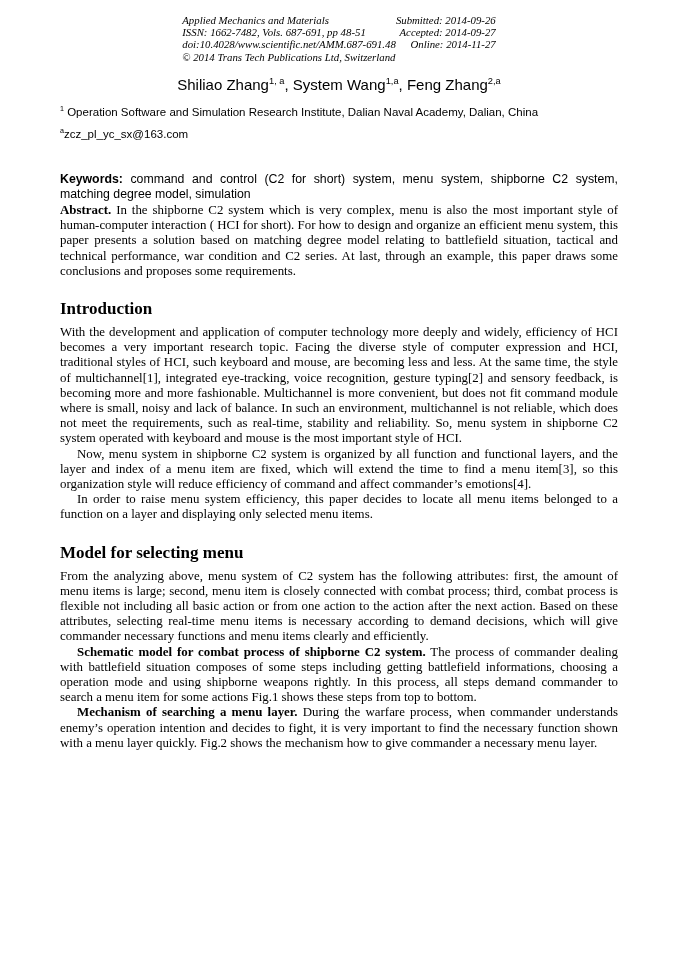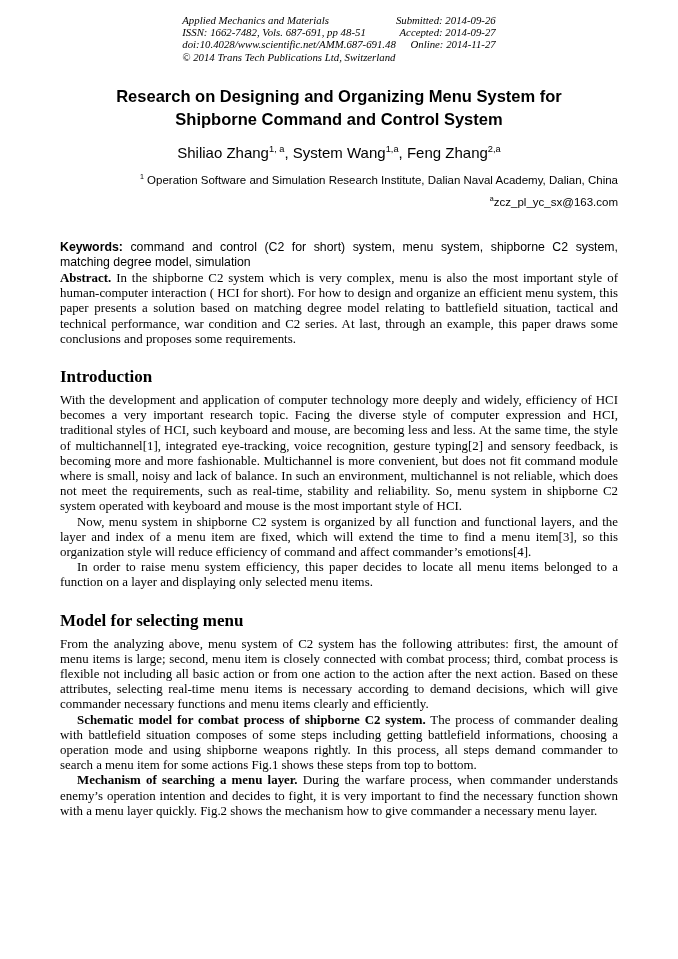--- a/index.html
+++ b/index.html
@@ -28,21 +28,21 @@
   .authors {
     font-family: "Liberation Sans", sans-serif;
     font-size: 15px; line-height: 19px;
     text-align: center; margin-top: 12px;
   }
   sup { font-size: 62%; line-height: 0; }
 
   .affil {
     font-family: "Liberation Sans", sans-serif;
     font-size: 11.5px; line-height: 13px;
-    text-align: right; margin-top: 9px;
+    text-align: left; margin-top: 9px;
   }
   .affil-first { margin-top: 12px; }
 
   .keywords {
     font-family: "Liberation Sans", sans-serif;
     font-size: 12.3px; line-height: 15.6px;
     text-align: justify; margin: 31px 0 0 0;
   }
 
   .body-text {
@@ -73,21 +73,20 @@
       <div>doi:10.4028/www.scientific.net/AMM.687-691.48</div>
       <div>© 2014 Trans Tech Publications Ltd, Switzerland</div>
     </div>
     <div class="pub-right">
       <div>Submitted: 2014-09-26</div>
       <div>Accepted: 2014-09-27</div>
       <div>Online: 2014-11-27</div>
     </div>
   </div>
 
-  <h1 class="title">Research on Designing and Organizing Menu System for Shipborne Command and Control System</h1>
 
   <div class="authors">
     <span><span>Shiliao Zhang</span><sup>1, a</sup><span>, </span></span><span><span>System Wang</span><sup>1,a</sup><span>, </span></span><span><span>Feng Zhang</span><sup>2,a</sup></span>
   </div>
 
   <div class="affil affil-first"><sup>1</sup><span> Operation Software and Simulation Research Institute, Dalian Naval Academy, Dalian, China</span></div>
   <div class="affil"><sup>a</sup><span>zcz_pl_yc_sx@163.com</span></div>
 
   <p class="keywords"><span class="lead">Keywords:</span><span> command and control (C2 for short) system, menu system, shipborne C2 system, matching degree model, simulation</span></p>
 

